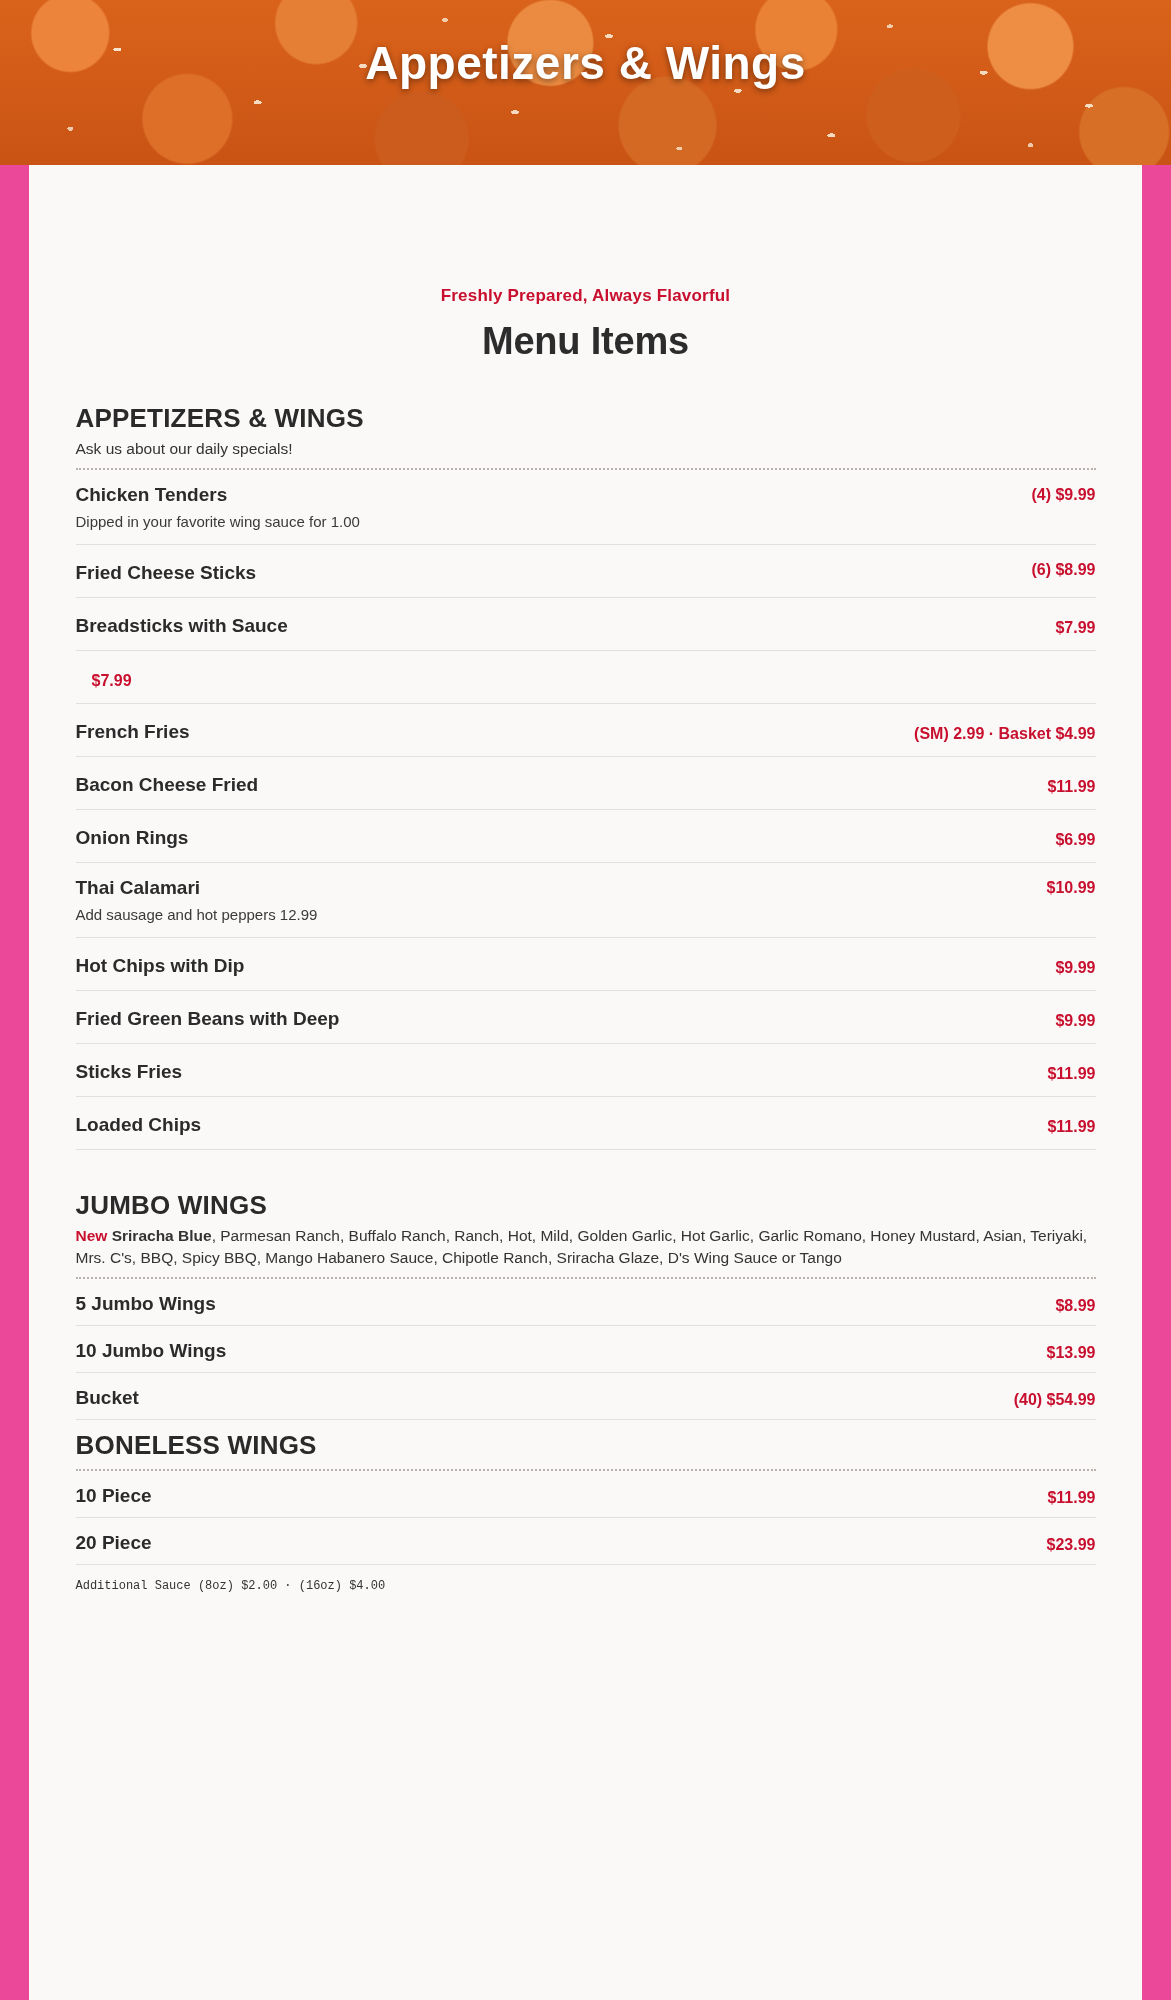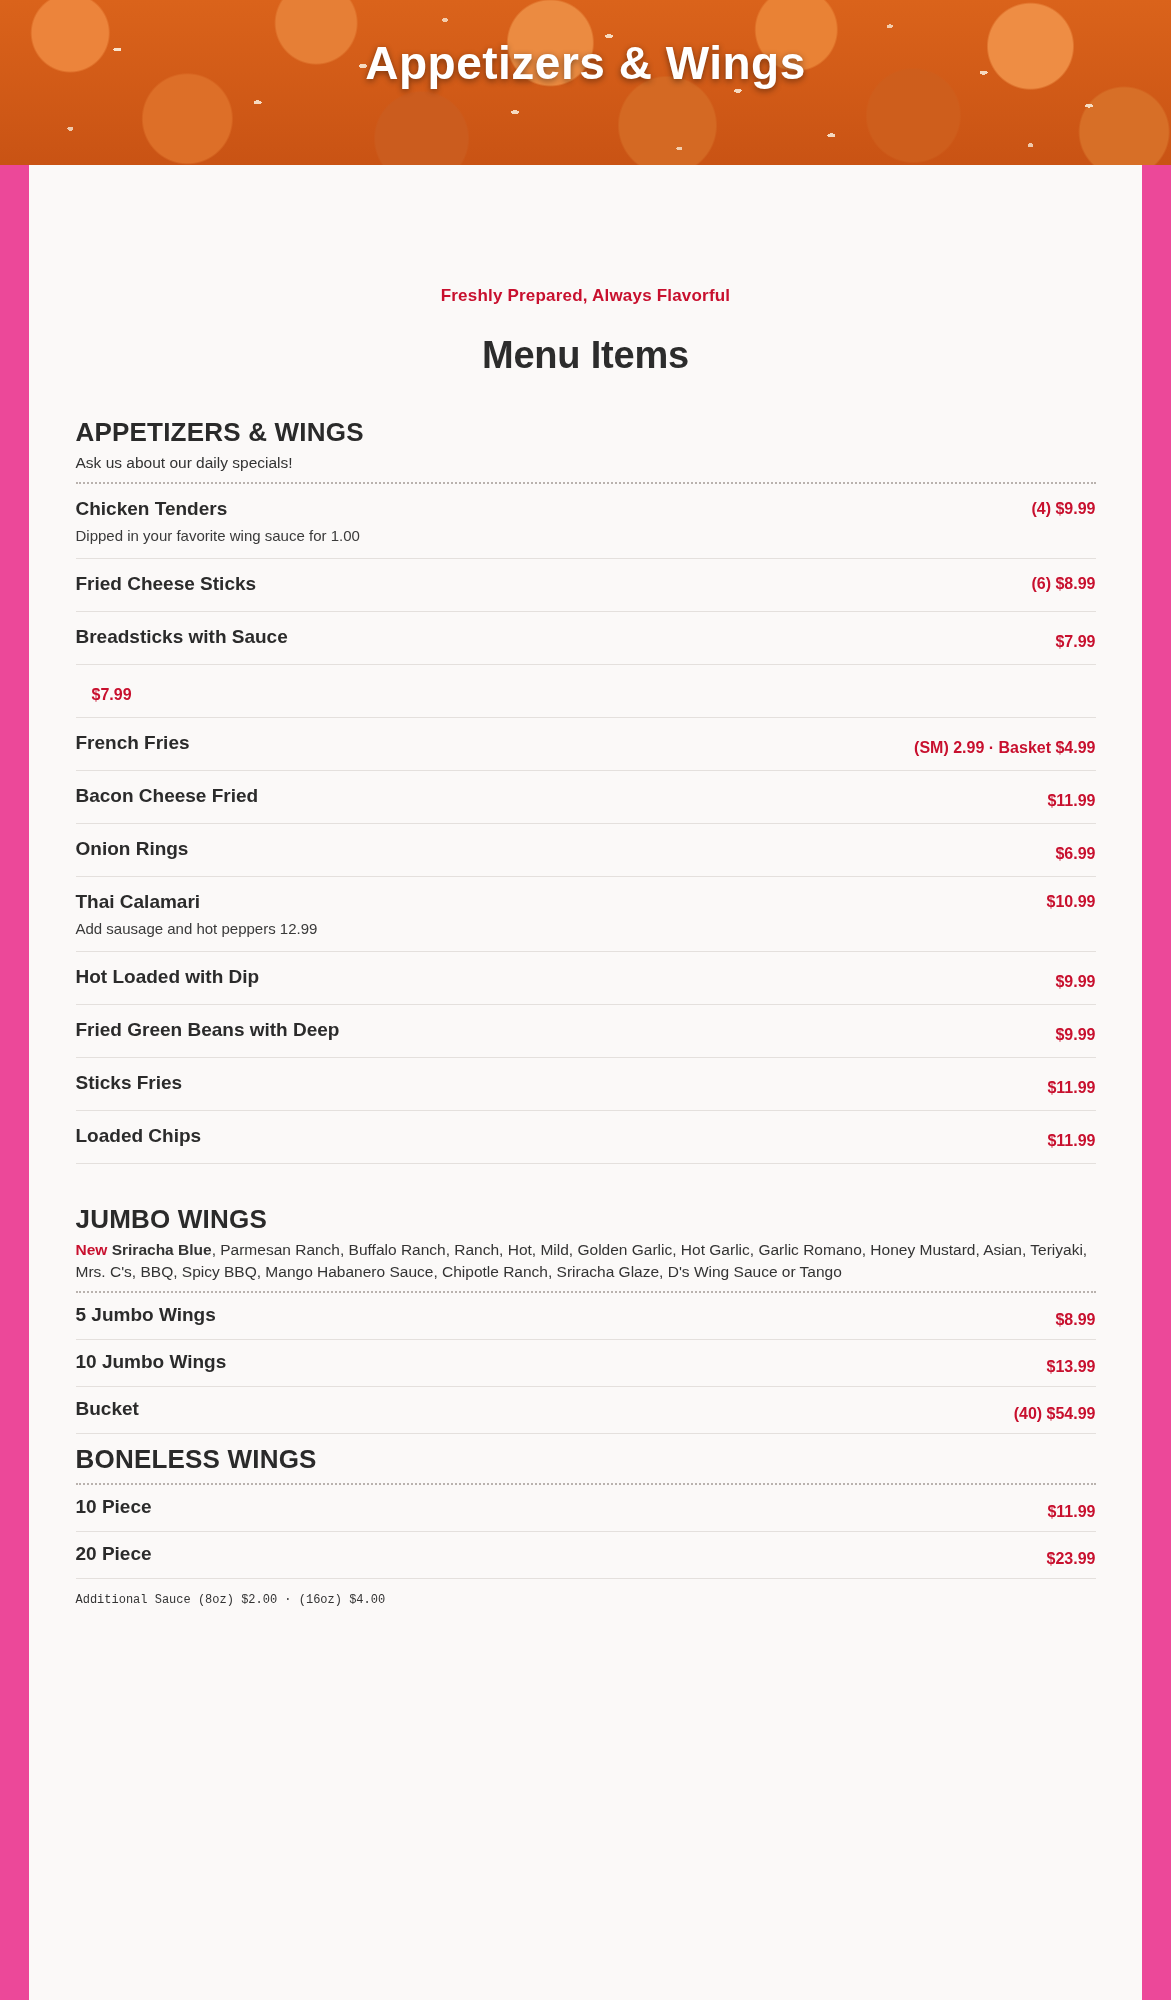--- a/index.html
+++ b/index.html
@@ -93,21 +93,21 @@
     text-align: center;
     margin-top: 120px;
   }
   .eyebrow {
     color: #c8102e;
     font-size: 17px;
     font-weight: bold;
     letter-spacing: .2px;
   }
   .menu-heading {
-    margin-top: 28px;
+    margin-top: 14px;
     font-size: 38px;
     font-weight: bold;
     color: #2c2c2c;
     letter-spacing: -.2px;
   }
 
   .content {
     margin: 0 auto;
     width: 1020px;
     padding-top: 34px;
@@ -133,21 +133,21 @@
   .section-sub b { font-weight: bold; margin-top: 15px; }
 
   .dotted-rule {
     border-top: 2px dotted #b9b2ae;
     margin: 8px 0 0 0;
     height: 0;
   }
 
   .item {
     display: flex;
-    align-items: flex-start;
+    align-items: flex-end;
     justify-content: space-between;
     gap: 8px;
     padding: 14px 0 12px 0;
     border-bottom: 1px solid #e4e0dd;
     min-height: 26px;
   }
   .item.compact { padding: 11px 0 9px 0; }
   .item-left { flex: 1 1 auto; }
   .item-name {
     font-size: 19px;
@@ -263,21 +263,21 @@
         <div class="item top-price">
           <div class="item-left">
             <div class="item-name">Thai Calamari</div>
             <div class="item-desc">Add sausage and hot peppers 12.99</div>
           </div>
           <div class="item-price">$10.99</div>
         </div>
 
         <div class="item">
           <div class="item-left">
-            <div class="item-name">Hot Loaded with Dip</div>
+            <div class="item-name">Hot Chips with Dip</div>
           </div>
           <div class="item-price">$9.99</div>
         </div>
 
         <div class="item">
           <div class="item-left">
             <div class="item-name">Fried Green Beans with Deep</div>
           </div>
           <div class="item-price">$9.99</div>
         </div>

